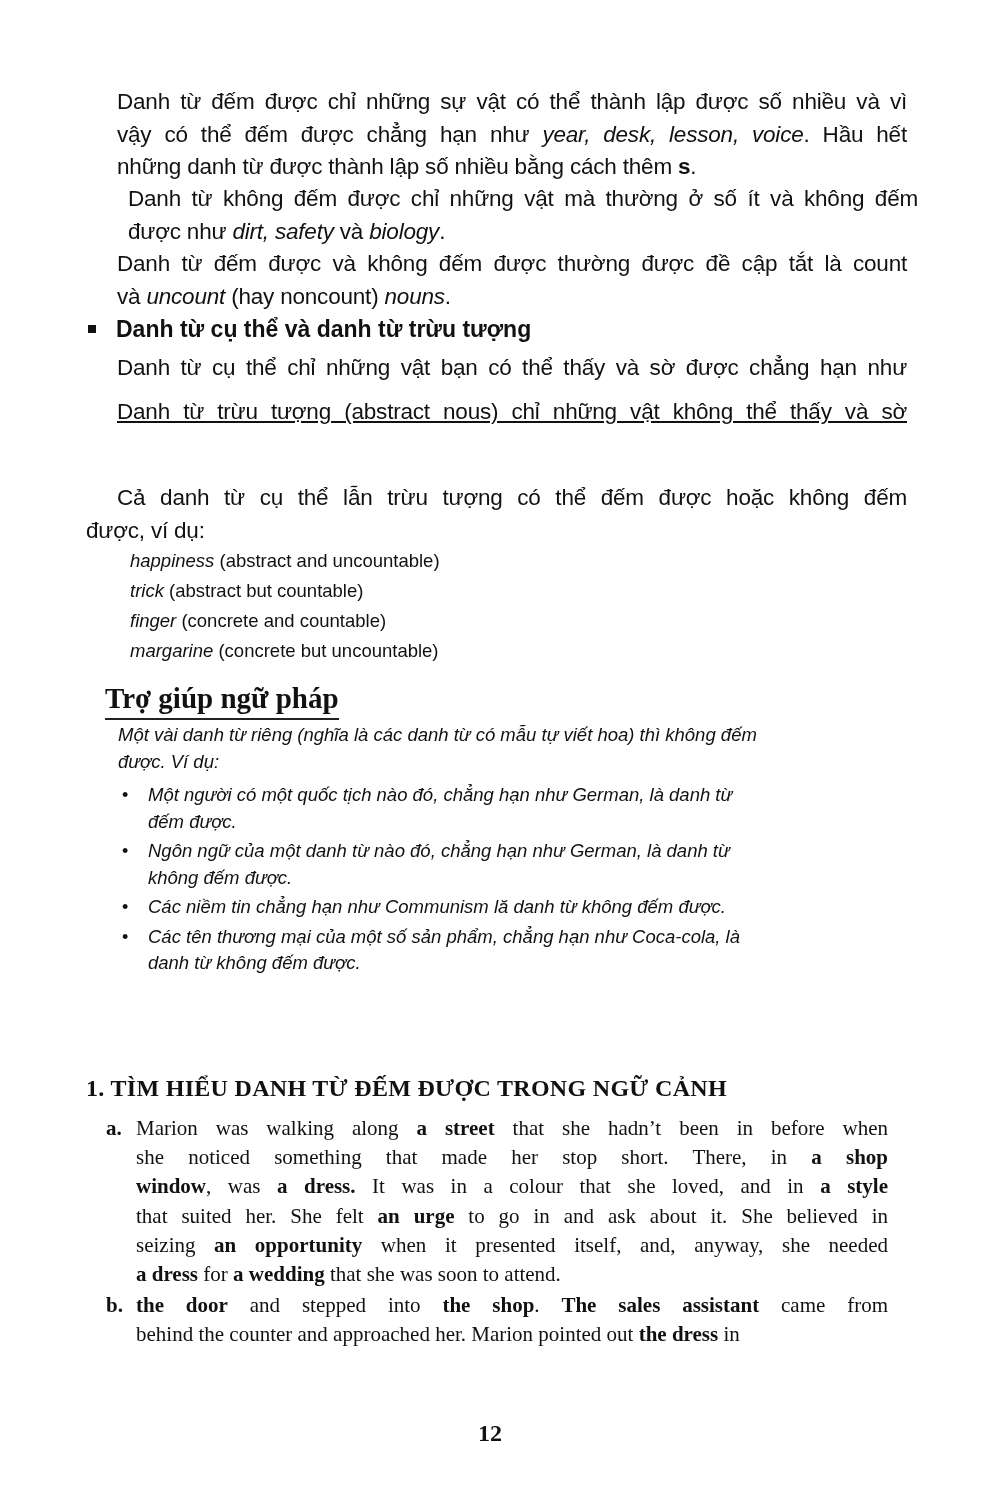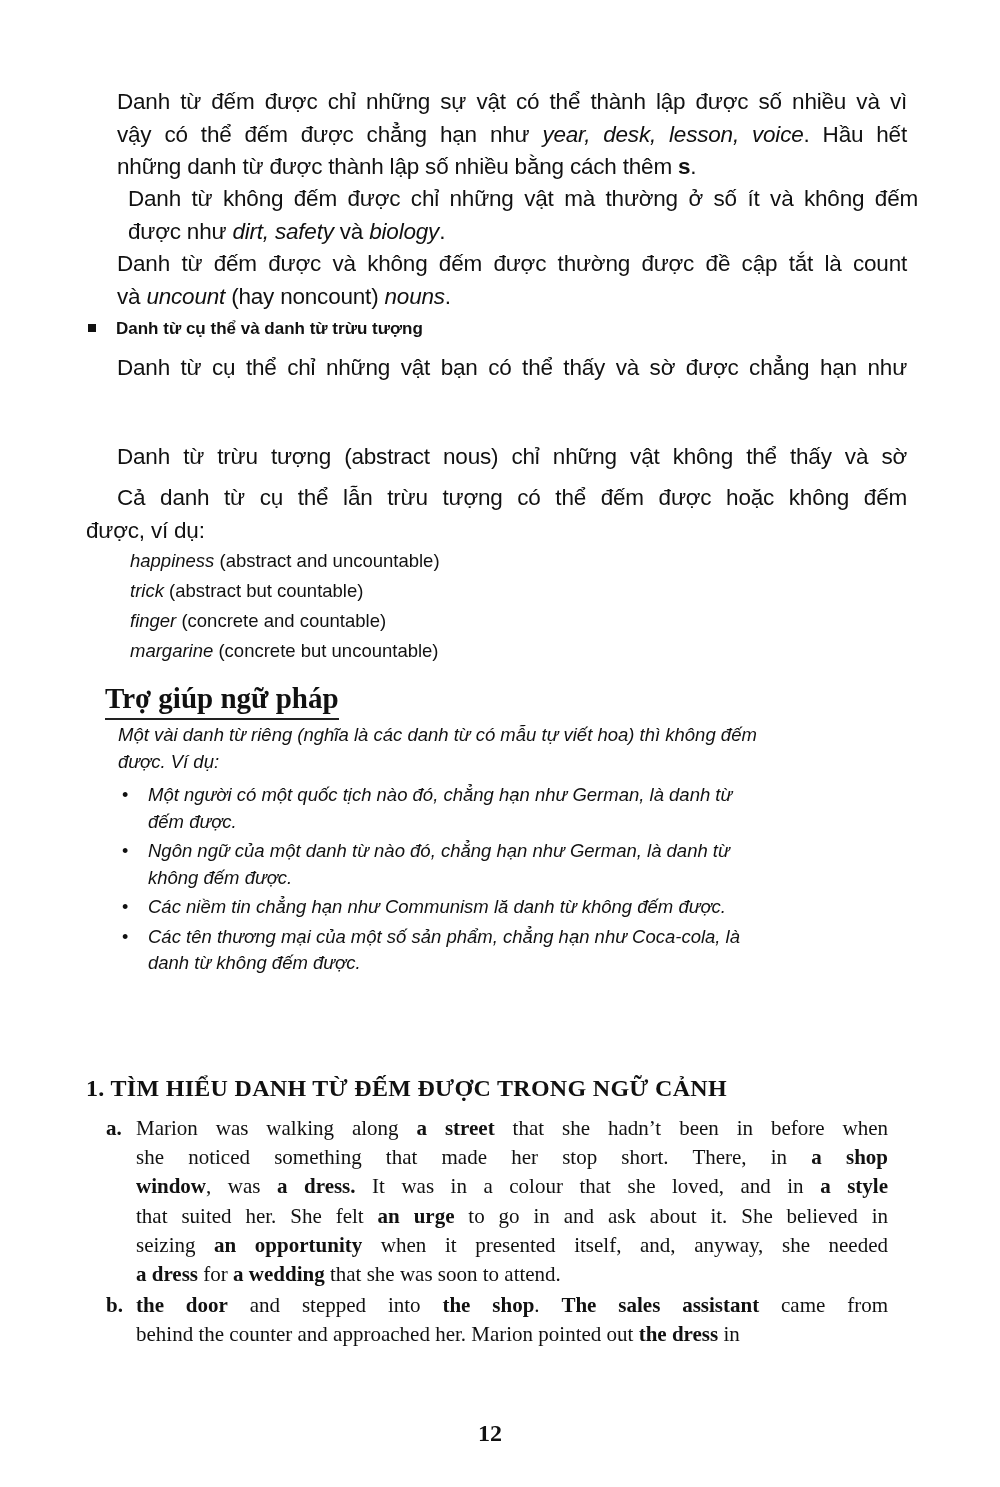--- a/index.html
+++ b/index.html
@@ -6,21 +6,21 @@
     body { width: 1000px; height: 1487px; position: relative; overflow: hidden; color: #111; }
     .page { position: absolute; left: 0; top: 0; width: 1000px; height: 1297px; background: #fff; }
     .sans { font-family: "Liberation Sans", "DejaVu Sans", sans-serif; }
     .serif { font-family: "Liberation Serif", "DejaVu Serif", serif; }
     .blk { position: absolute; }
     .para { font-size: 22.5px; line-height: 32.5px; letter-spacing: -0.2px; }
     .para .l { display: block; white-space: nowrap; }
     .j { text-align: justify; text-align-last: justify; }
     i { font-style: italic; }
     b { font-weight: bold; }
-    .subhead { font-size: 17px; font-weight: bold; line-height: 30px; }
+    .subhead { font-size: 23px; font-weight: bold; line-height: 30px; }
     .bullet-sq { display: inline-block; width: 8px; height: 8px; background: #111; margin-right: 20px; vertical-align: middle; position: relative; top: -2px; }
     .ex { font-size: 18.5px; line-height: 30px; }
     .help-title { font-family: "Liberation Serif", serif; font-size: 29px; font-weight: bold; line-height: 36px; padding-bottom: 2px; border-bottom: 2.5px solid #222; display: inline-block; }
     .help { font-style: italic; font-size: 18.5px; line-height: 26.5px; }
     .help .dot { position: absolute; left: -26px; font-style: normal; font-size: 18px; }
     .h-iv { font-size: 31px; font-weight: bold; line-height: 40px; white-space: nowrap; letter-spacing: 0.2px; }
     .h-1 { font-size: 24px; font-weight: bold; line-height: 32px; white-space: nowrap; letter-spacing: 0.3px; }
     .story { font-size: 21px; line-height: 29.2px; }
     .story .lbl { position: absolute; left: -30px; font-weight: bold; }
     .pnum { font-size: 24px; font-weight: bold; }
@@ -47,21 +47,21 @@
   </div>
 
   <div class="blk sans subhead" style="left:88px; top:314px;">
     <span class="bullet-sq"></span><span>Danh từ cụ thể và danh từ trừu tượng</span>
   </div>
 
   <div class="blk sans para" style="left:117px; top:352px; width:790px;">
     <span class="l j">Danh từ cụ thể chỉ những vật bạn có thể thấy và sờ được chẳng hạn như</span>
   </div>
 
-  <div class="blk sans para" style="left:117px; top:441px; width:790px;">
+  <div class="blk sans para" style="left:117px; top:396px; width:790px;text-decoration:underline;">
     <span class="l j">Danh từ trừu tượng (abstract nous) chỉ những vật không thể thấy và sờ</span>
   </div>
 
   <div class="blk sans para" style="left:86px; top:482px; width:821px;">
     <span class="l j" style="padding-left:31px;">Cả danh từ cụ thể lẫn trừu tượng có thể đếm được hoặc không đếm</span>
     <span class="l">được, ví dụ:</span>
   </div>
 
   <div class="blk sans ex" style="left:130px; top:546px;">
     <div><i>happiness</i>&nbsp;<span>(abstract and uncountable)</span></div>

